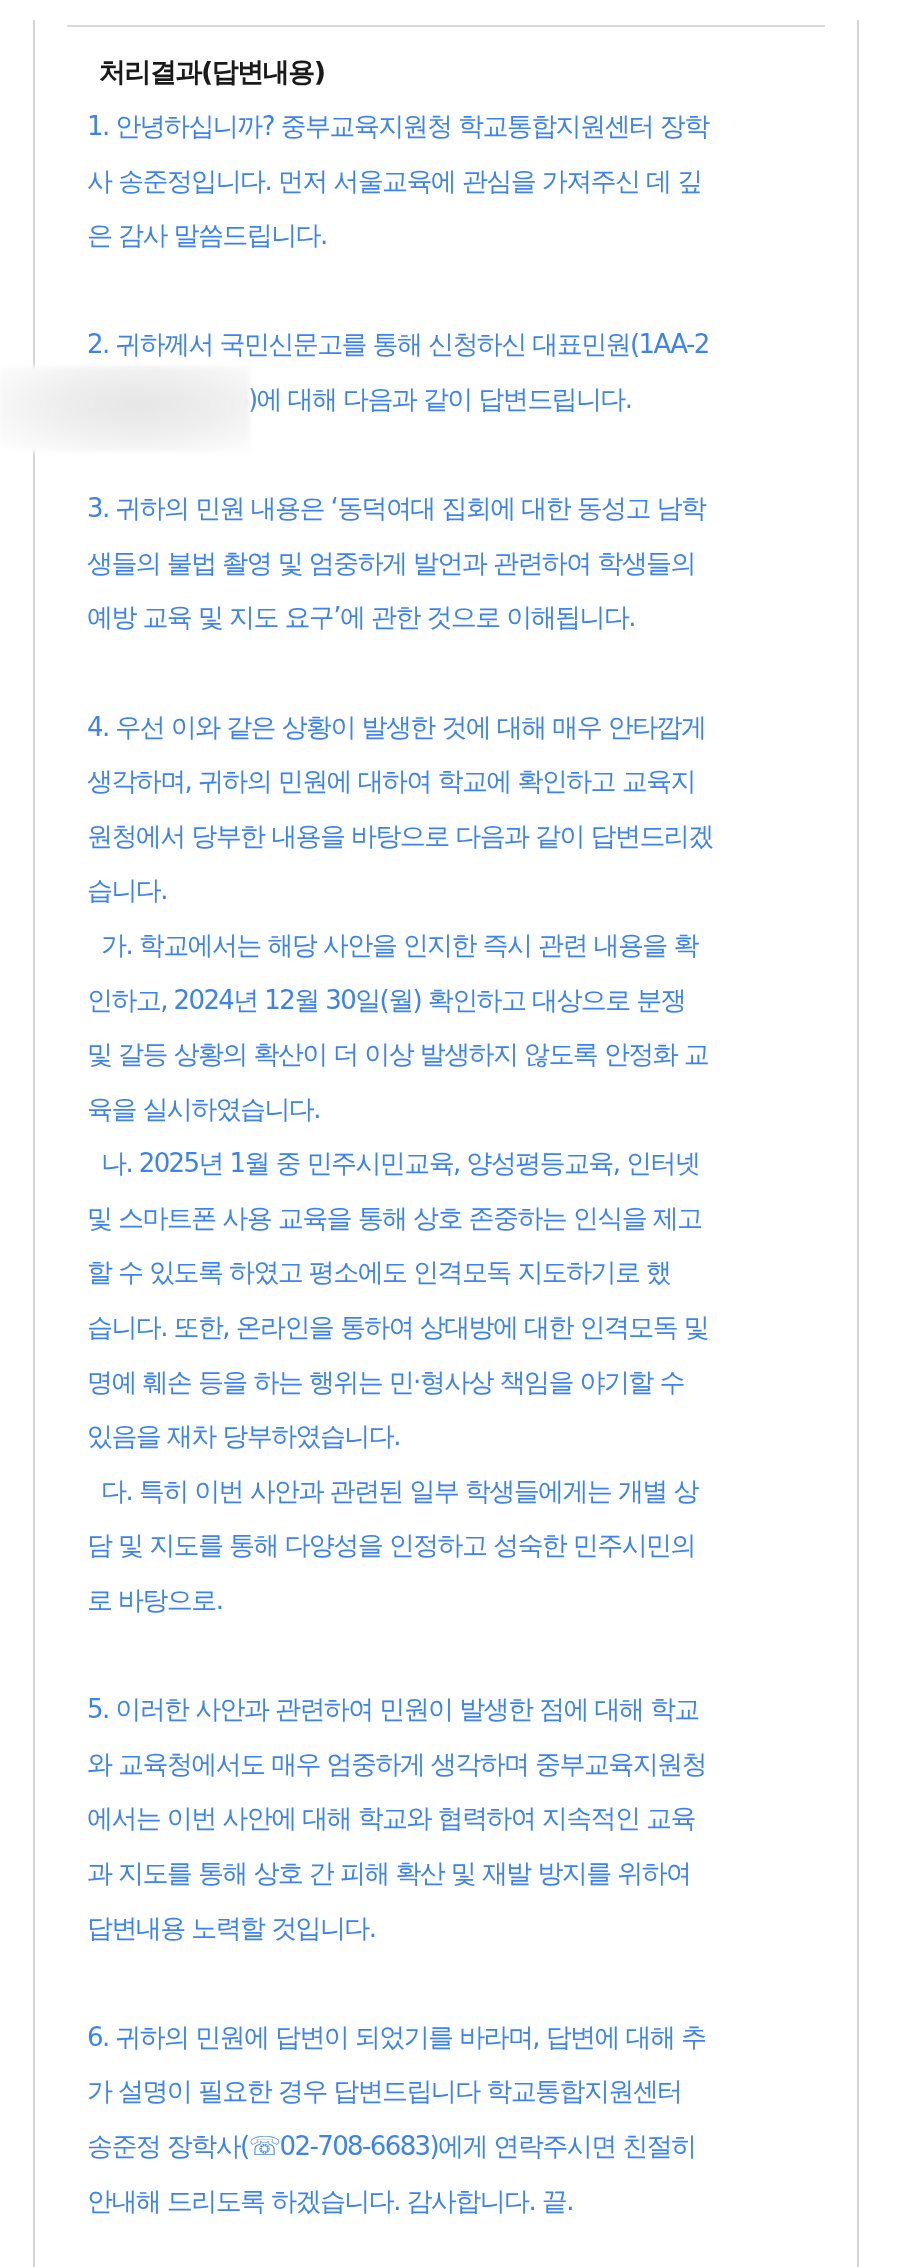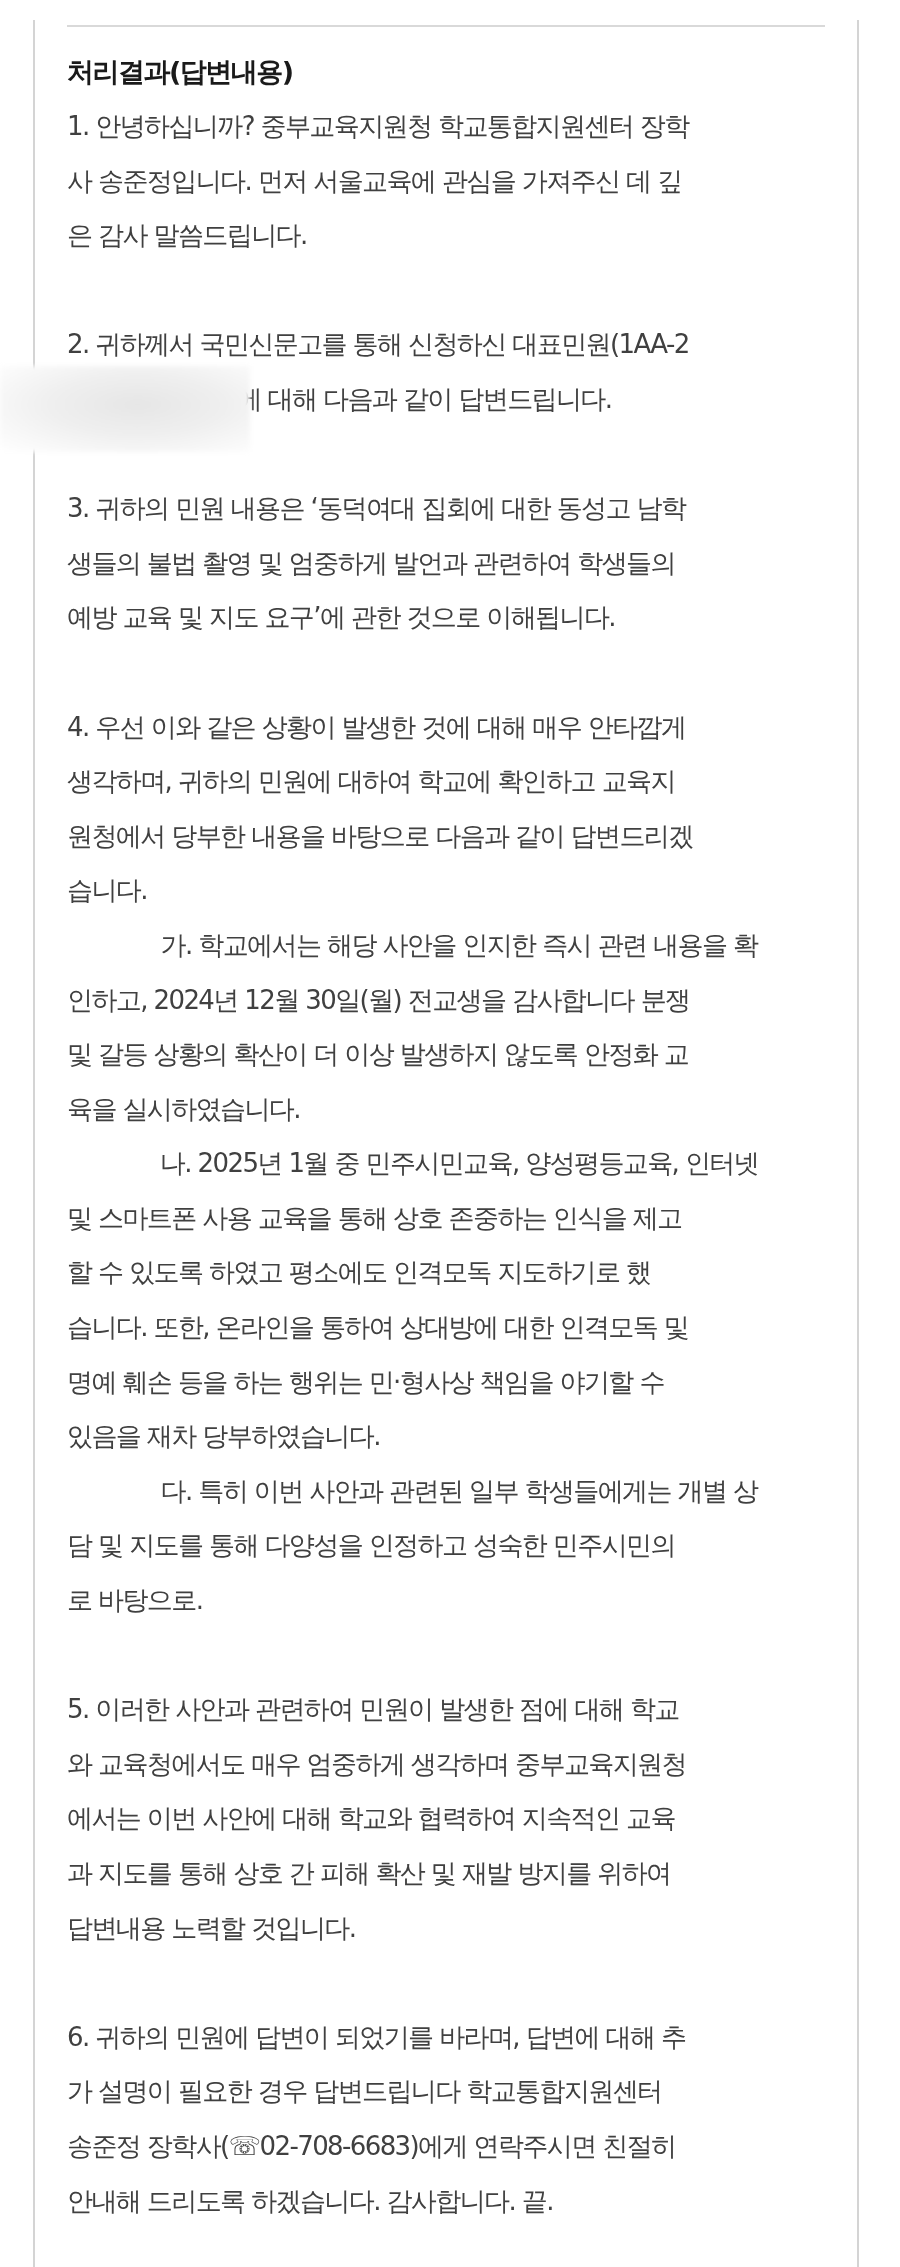--- a/index.html
+++ b/index.html
@@ -3,25 +3,25 @@
 <meta charset="utf-8">
 <style>
   html, body { margin: 0; padding: 0; background: #ffffff; }
   body { width: 900px; height: 2267px; position: relative; overflow: hidden;
          font-family: "DejaVu Sans", "Liberation Sans", sans-serif; }
   .frame { position: absolute; left: 33px; top: 20px; width: 826px; bottom: 0;
            border-left: 2px solid #d4d4d4; border-right: 2px solid #d4d4d4; box-sizing: border-box; }
   .rule { position: absolute; left: 67px; top: 25px; width: 758px; height: 2px; background: #d9d9d9; }
   .content { position: absolute; left: 67px; top: 45px; width: 770px; }
   .heading { font-size: 27px; font-weight: bold; color: #1a1a1a; line-height: 54px; height: 54px;
-             letter-spacing: -1.5px; white-space: nowrap; }
-  .line { font-size: 26px; color: #404040; line-height: 54.6px; height: 54.6px; white-space: nowrap;
-          letter-spacing: -1.6px; }
+             letter-spacing: -1.5px; white-space: nowrap; margin-left: 32px; }
+  .line { font-size: 26px; color: #3b82f6; line-height: 54.6px; height: 54.6px; white-space: nowrap;
+          letter-spacing: -1.6px; margin-left: 20px; }
   .blank { height: 54.6px; }
-  .indent { padding-left: 14px; text-align: center; }
+  .indent { padding-left: 14px; }
   .redact { position: absolute; left: 0; top: 366px; width: 250px; height: 86px;
             background: radial-gradient(ellipse at 55% 45%, #e6e6e6 0%, #efefef 45%, #f8f8f8 75%, #ffffff 100%);
             filter: blur(2px); }
 </style>
 </head>
 <body>
 
 <div class="frame"></div>
 <div class="rule"></div>
 
@@ -50,21 +50,21 @@
 
   <div>
     <div class="line">4. 우선 이와 같은 상황이 발생한 것에 대해 매우 안타깝게</div>
     <div class="line">생각하며, 귀하의 민원에 대하여 학교에 확인하고 교육지</div>
     <div class="line">원청에서 당부한 내용을 바탕으로 다음과 같이 답변드리겠</div>
     <div class="line">습니다.</div>
   </div>
 
   <div>
     <div class="line indent">가. 학교에서는 해당 사안을 인지한 즉시 관련 내용을 확</div>
-    <div class="line">인하고, 2024년 12월 30일(월) 전교생을 감사합니다 분쟁</div>
+    <div class="line">인하고, 2024년 12월 30일(월) 확인하고 대상으로 분쟁</div>
     <div class="line">및 갈등 상황의 확산이 더 이상 발생하지 않도록 안정화 교</div>
     <div class="line">육을 실시하였습니다.</div>
   </div>
 
   <div>
     <div class="line indent">나. 2025년 1월 중 민주시민교육, 양성평등교육, 인터넷</div>
     <div class="line">및 스마트폰 사용 교육을 통해 상호 존중하는 인식을 제고</div>
     <div class="line">할 수 있도록 하였고 평소에도 인격모독 지도하기로 했</div>
     <div class="line">습니다. 또한, 온라인을 통하여 상대방에 대한 인격모독 및</div>
     <div class="line">명예 훼손 등을 하는 행위는 민·형사상 책임을 야기할 수</div>

